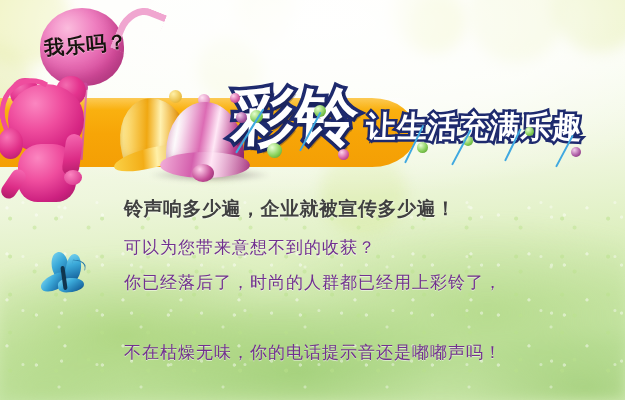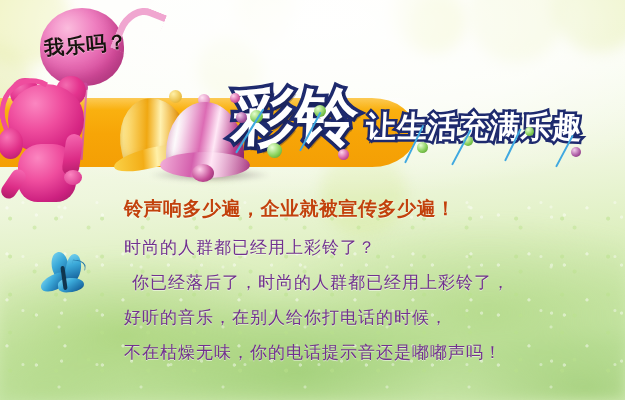--- a/index.html
+++ b/index.html
@@ -205,33 +205,33 @@
     margin-bottom:6px;
     transform:skewX(-3deg);
   }
   .deco-dot{position:absolute;border-radius:50%;}
   .deco-streak{position:absolute;height:2px;border-radius:2px;transform-origin:left center;}
 
   
   .headline{
     position:absolute;left:124px;top:196px;
     font-family:"DejaVu Sans","Liberation Sans",sans-serif;
-    font-size:19px;font-weight:700;color:#c2410c;letter-spacing:.5px;
+    font-size:19px;font-weight:700;color:#404040;letter-spacing:.5px;
     white-space:nowrap;
     text-shadow:0 1px 1px rgba(255,255,255,.6);
   }
   .body-line{
     position:absolute;left:124px;
     font-family:"DejaVu Sans","Liberation Sans",sans-serif;
     font-size:17px;font-weight:400;color:#71318f;letter-spacing:1px;
     white-space:nowrap;
     text-shadow:0 1px 0 rgba(255,255,255,.5);
   }
   .body-line.l1{top:236px;}
-  .body-line.l2{top:271px;margin-left:8px;}
+  .body-line.l2{top:271px;}
   .body-line.l3{top:306px;}
   .body-line.l4{top:341px;}
 
   
   .butterfly{position:absolute;left:34px;top:252px;width:62px;height:52px;}
   .bf-wing{position:absolute;background:linear-gradient(150deg,#7fd8f2 0%,#3aa8d8 40%,#1c6fa8 78%,#123f63 100%);}
   .bf-wing.ul{left:18px;top:0px;width:17px;height:30px;border-radius:60% 44% 40% 52%;transform:rotate(-16deg);}
   .bf-wing.ur{left:32px;top:2px;width:15px;height:28px;border-radius:48% 62% 50% 40%;transform:rotate(10deg);}
   .bf-wing.ll{left:6px;top:23px;width:28px;height:15px;border-radius:60% 40% 48% 56%;transform:rotate(-24deg);}
   .bf-wing.lr{left:24px;top:26px;width:26px;height:14px;border-radius:44% 60% 54% 42%;transform:rotate(-6deg);}
@@ -323,18 +323,17 @@
     <div class="bf-wing ul"></div>
     <div class="bf-wing ur"></div>
     <div class="bf-wing ll"></div>
     <div class="bf-wing lr"></div>
     <div class="bf-body"></div>
     <div class="bf-ant"></div>
   </div>
 
   <div class="headline">铃声响多少遍，企业就被宣传多少遍！</div>
 
-  <div class="body-line l1">时尚的人群都已经用上彩铃了？</div>
+  <div class="body-line l1">可以为您带来意想不到的收获？</div>
   <div class="body-line l2">你已经落后了，时尚的人群都已经用上彩铃了，</div>
-  <div class="body-line l3">好听的音乐，在别人给你打电话的时候，</div>
   <div class="body-line l4">不在枯燥无味，你的电话提示音还是嘟嘟声吗！</div>
 
 </div>
 
 </body></html>

